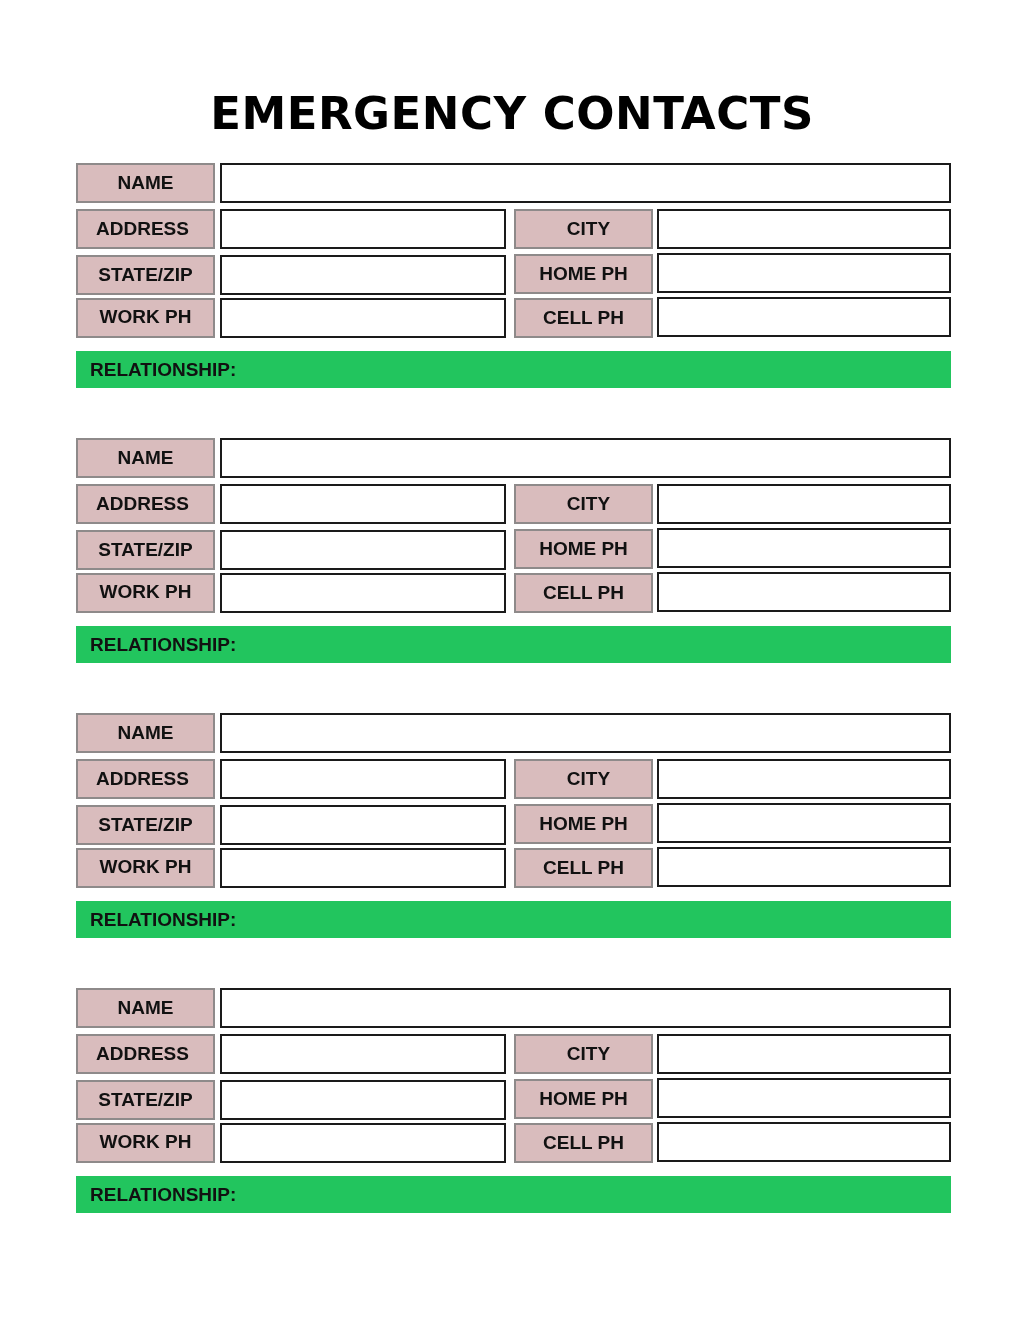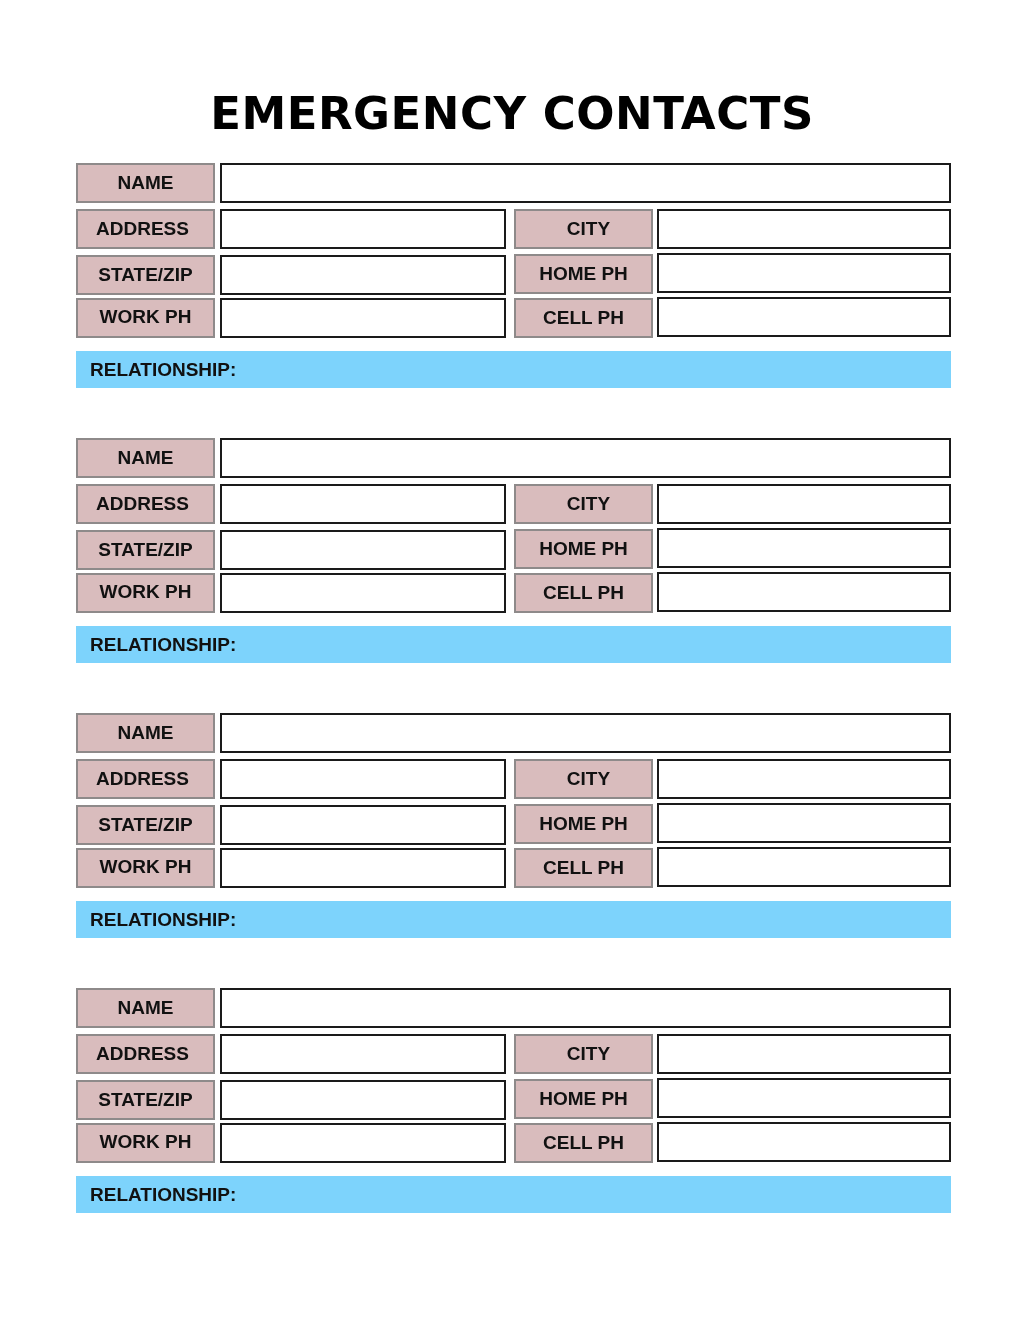--- a/index.html
+++ b/index.html
@@ -7,21 +7,21 @@
          font-family: "Liberation Sans", "DejaVu Sans", sans-serif; color: #111; }
   .title { position: absolute; left: 0; width: 1024px; top: 86px; text-align: center;
            font-family: "DejaVu Sans", "Liberation Sans", sans-serif; font-weight: bold;
            font-size: 45px; letter-spacing: 0.5px; color: #000; line-height: 56px; }
   .block { position: absolute; left: 0; width: 1024px; height: 230px; text-decoration: underline; }
   .lbl { position: absolute; box-sizing: border-box; background: #d9bcbd;
          border: 2px solid #8e8a8a; display: flex; align-items: center; justify-content: center;
          font-weight: bold; font-size: 19px; color: #111; }
   .inp { position: absolute; box-sizing: border-box; background: #fff;
          border: 2px solid #1a1a1a; }
-  .rel { position: absolute; left: 76px; width: 875px; height: 37px; background: #7dd3fc;
+  .rel { position: absolute; left: 76px; width: 875px; height: 37px; background: #22c55e;
          box-sizing: border-box; padding-left: 14px; display: flex; align-items: center;
          font-weight: bold; font-size: 19px; color: #111; }
 </style>
 </head>
 <body>
 
 <div class="title">EMERGENCY CONTACTS</div>
 
 <div class="block" style="top:163px;">
   <div class="lbl" style="left:76px;top:0;width:139px;height:40px;">NAME</div>

